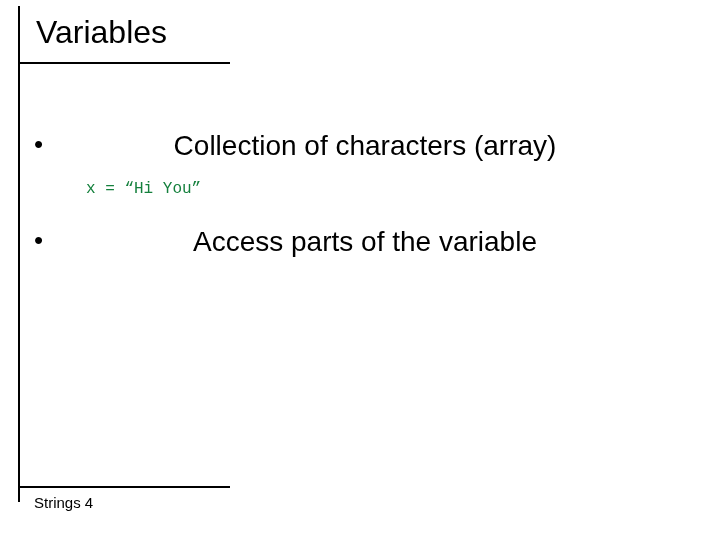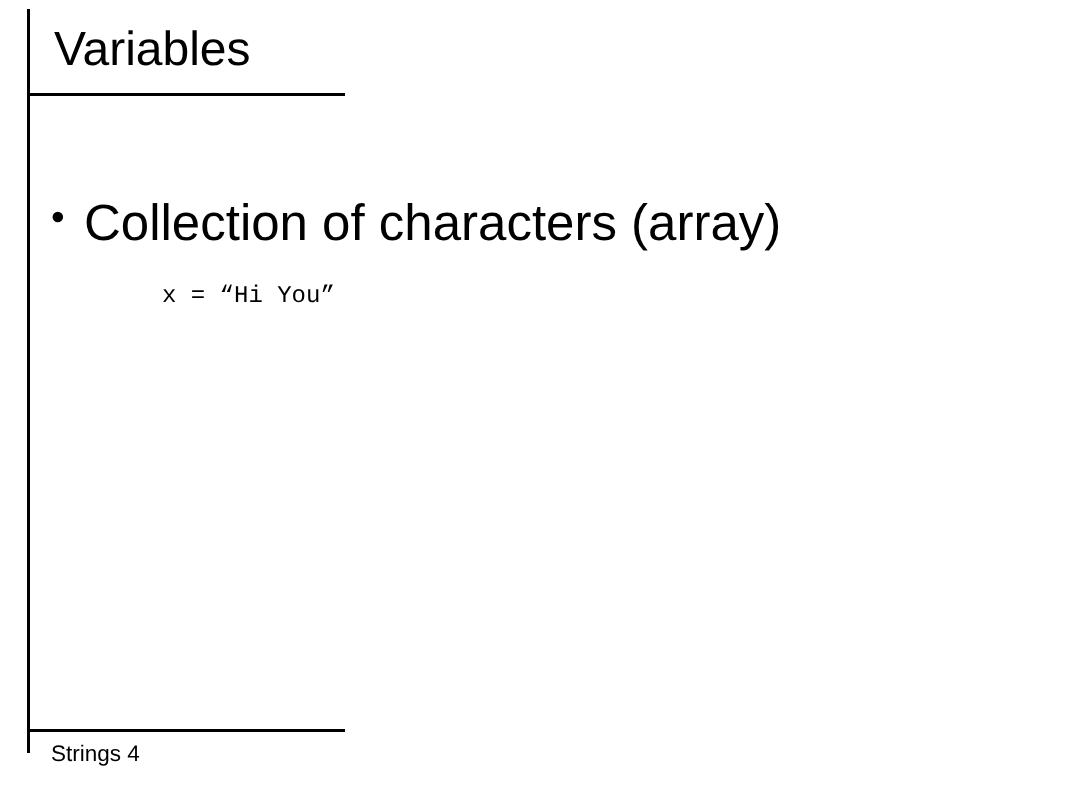--- a/index.html
+++ b/index.html
@@ -46,37 +46,38 @@
   
   .body {
     position: absolute;
     left: 34px;
     top: 128px;
     width: 640px;
   }
   .bullet {
     position: relative;
     padding-left: 22px;
-    font-size: 34px;
+    font-size: 28px;
     line-height: 1.25;
     margin-bottom: 8px;
+    text-align: center;
   }
   .bullet::before {
     content: "•";
     position: absolute;
     left: 0;
     top: 0;
     font-size: 26px;
   }
   .code-block {
-    margin: 16px 0 24px 74px;
+    margin: 16px 0 24px 52px;
     font-family: "Courier New", Courier, monospace;
     font-size: 16px;
     line-height: 1.3;
-    color: #000000;
+    color: #15803d;
     white-space: pre;
   }
   
   .footer-rule {
     position: absolute;
     left: 18px;
     top: 486px;
     width: 212px;
     border-top: 2px solid #000;
   }
@@ -97,19 +98,22 @@
   <div class="title">Variables</div>
   <div class="title-underline"></div>
 
   <div class="body">
 
     <div class="bullet">
       <span>Collection of characters (array)</span>
     </div>
     <div class="code-block">x = “Hi You”</div>
 
+    <div class="bullet">
+      <span>Access parts of the variable</span>
+    </div>
 
   </div>
 
   <div class="footer-rule"></div>
   <div class="footer">Strings 4</div>
 
 </div>
 
 </body></html>

